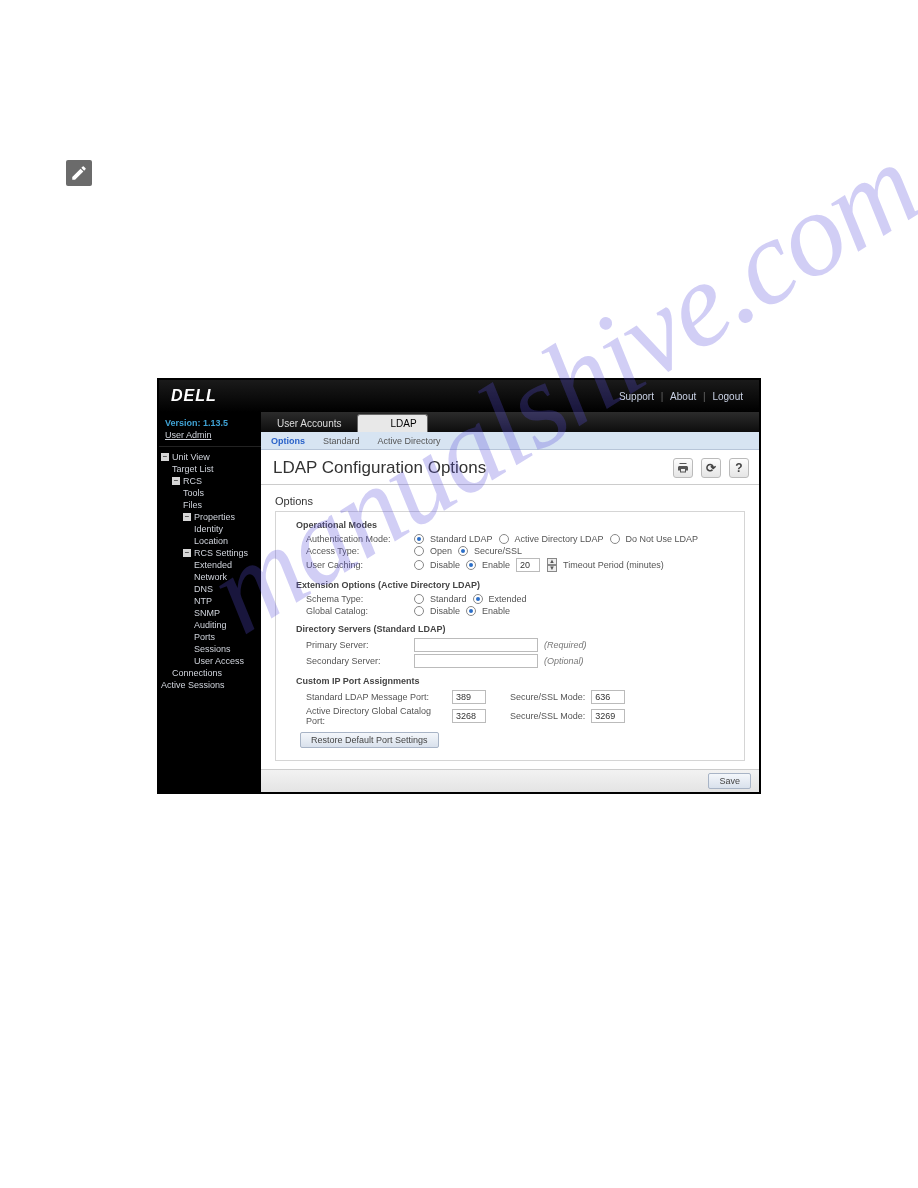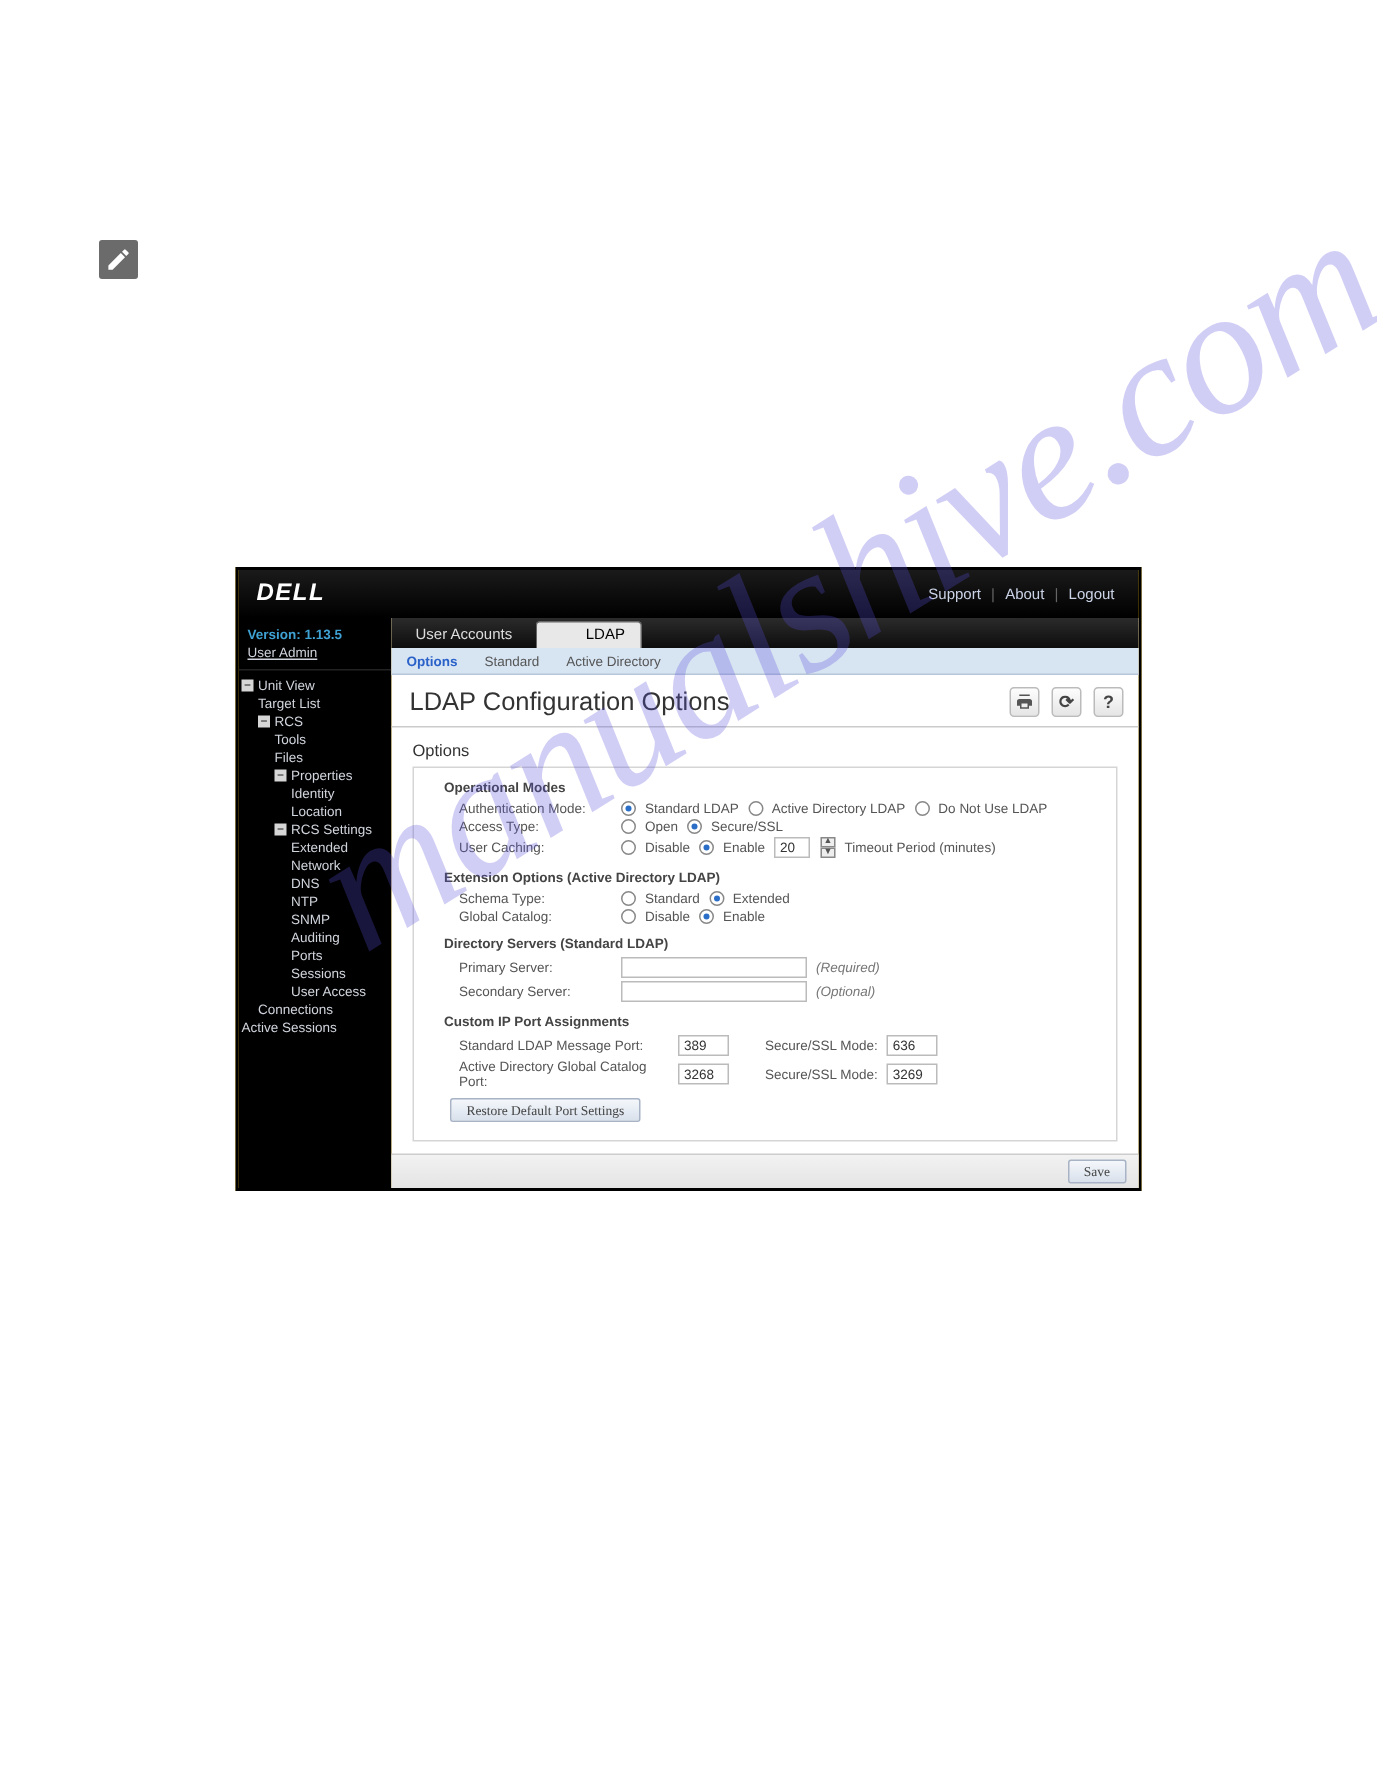--- a/index.html
+++ b/index.html
@@ -42,21 +42,21 @@
   .radio { width: 10px; height: 10px; border: 1px solid #888; border-radius: 50%; display: inline-flex; align-items: center; justify-content: center; cursor: pointer; background: #fff; }
   .radio.sel::after { content: ""; width: 4px; height: 4px; background: #2b6ec8; border-radius: 50%; }
   .rlabel { color: #555; }
   .txt { border: 1px solid #bbb; height: 14px; padding: 0 3px; font-size: 9px; color: #333; background: #fff; }
   .txt.w140 { width: 124px; }
   .txt.w40 { width: 34px; }
   .txt.w24 { width: 24px; }
   .spin { display: inline-flex; flex-direction: column; margin-left: 1px; }
   .spin-btn { width: 10px; height: 7px; border: 1px solid #888; background: #eee; font-size: 6px; line-height: 5px; text-align: center; cursor: pointer; }
   .hint { font-style: italic; color: #777; }
-  .btn { border: 1px solid #a8b4c6; background: linear-gradient(#f4f7fb,#d9e1ec); padding: 2px 10px; font-size: 9px; color: #444; cursor: pointer; border-radius: 2px; font-family: Liberation Serif, serif; }
+  .btn { border: 1px solid #a8b4c6; background: linear-gradient(#f4f7fb,#d9e1ec); padding: 2px 10px; font-size: 9px; color: #444; cursor: pointer; border-radius: 2px; }
   .footer-bar { background: linear-gradient(#f2f2f2,#e4e4e4); border-top: 1px solid #ccc; padding: 3px 8px; display: flex; justify-content: flex-end; }
   .watermark { position: absolute; top: 320px; left: 160px; font-size: 120px; color: rgba(90,80,220,0.28); transform: rotate(-32deg); font-family: Georgia, serif; font-style: italic; pointer-events: none; white-space: nowrap; letter-spacing: -2px; }
 </style>
 </head>
 <body>
 
 <div class="page-wrap">
 
   <div class="pencil-icon-wrap">
     <svg width="18" height="18" viewBox="0 0 24 24">

